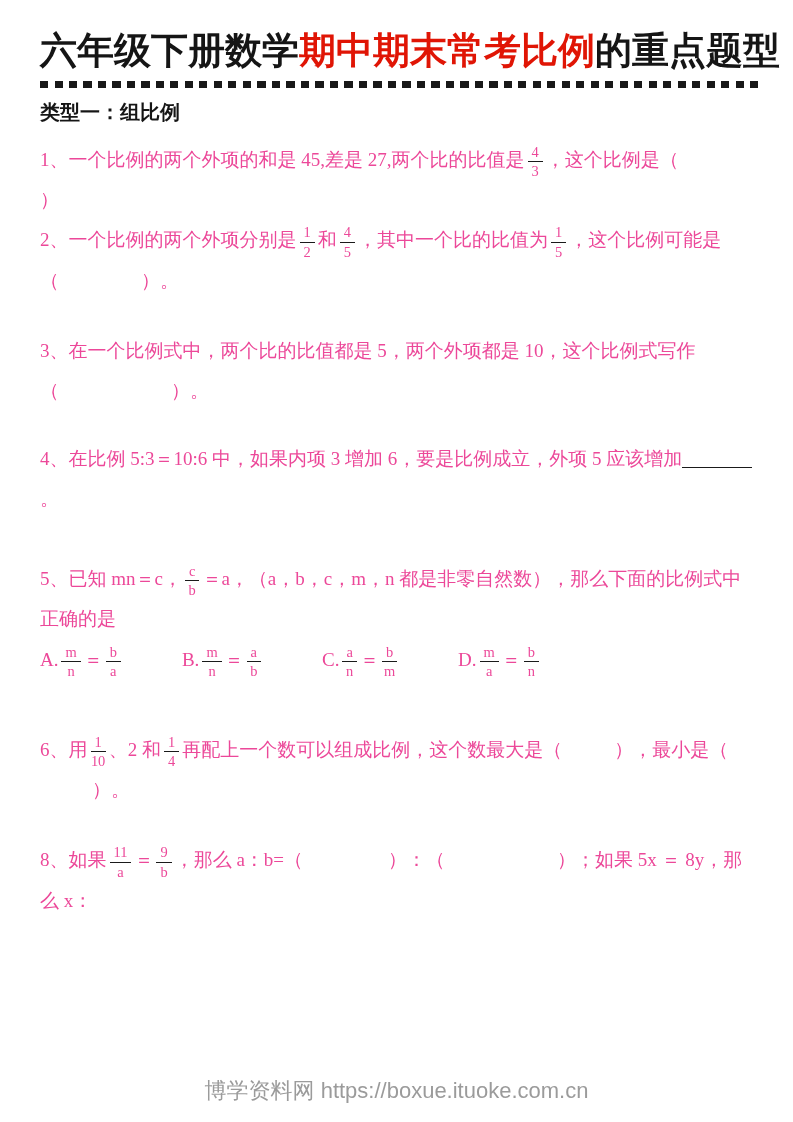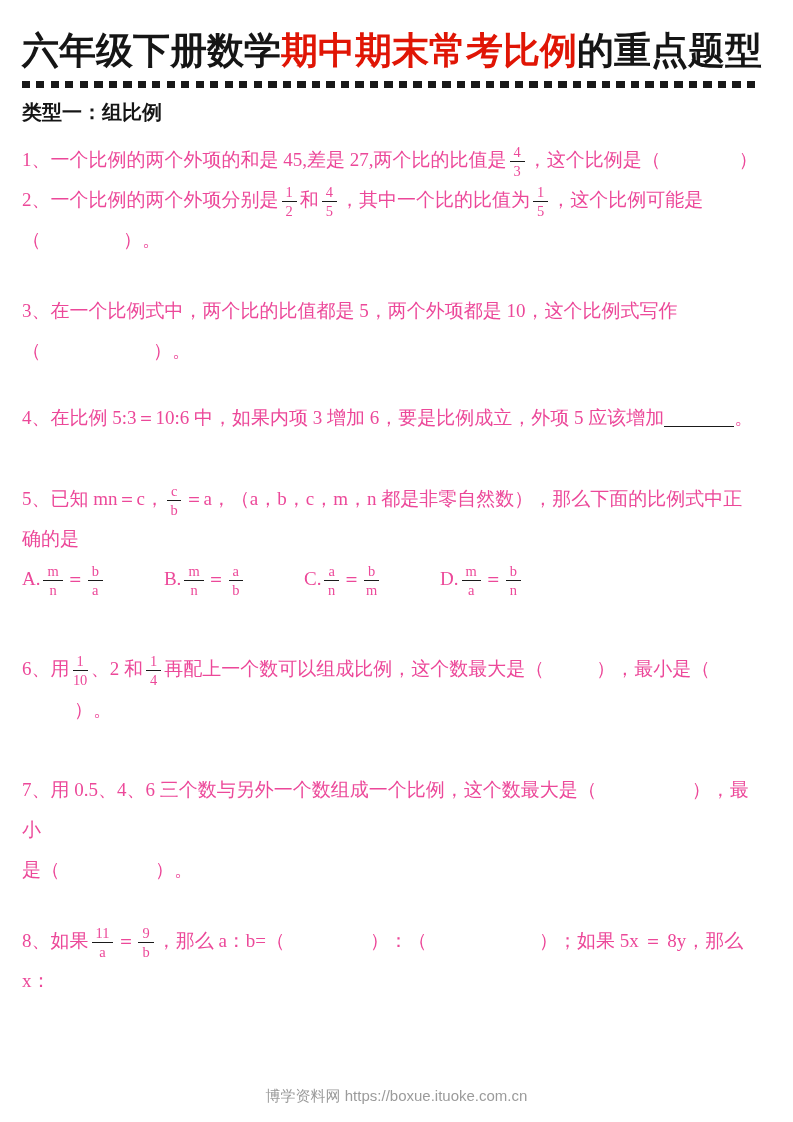--- a/index.html
+++ b/index.html
@@ -1,37 +1,37 @@
 <!DOCTYPE html>
 <html style="--accent-red: #e01505; --footer-gray: #9b9b9b;"><head>
 <meta charset="utf-8">
 <style>
   html,body{margin:0;padding:0;background:#ffffff;}
   body{width:793px;height:1122px;overflow:hidden;color:#1a1a1a;
        font-family:"Liberation Serif",serif;}
   .page{position:relative;box-sizing:border-box;width:793px;height:1122px;
-        padding:26px 34px 0 22px;background:#fff;}
+        padding:26px 34px 0 40px;background:#fff;}
   .title{margin:0;text-align:center;white-space:nowrap;
          font-family:"Liberation Sans",sans-serif;font-weight:bold;
          font-size:37px;line-height:1.35;letter-spacing:0px;color:#151515;}
   .title .red{color:var(--accent-red,#e01505);}
   .dotted{margin-top:5px;height:7px;
           background:repeating-linear-gradient(90deg,#181818 0 8px,transparent 8px 14.5px);}
   .section{margin-top:11px;font-family:Liberation Serif, serif;
            font-weight:bold;font-size:20px;color:#151515;}
   .q{font-size:19px;line-height:2.12;margin:0;color:#ec4899;}
   .frac{display:inline-flex;flex-direction:column;align-items:center;
         vertical-align:middle;margin:0 3px;font-size:0.76em;line-height:1.12;}
   .fnum{border-bottom:1.6px solid #1a1a1a;padding:0 4px 1px;}
   .fden{padding-top:1px;}
   .gap{display:inline-block;height:1px;}
   .blank{display:inline-block;border-bottom:1.6px solid #1a1a1a;
          height:0.95em;vertical-align:-3px;}
   .footer{position:absolute;left:0;right:0;bottom:16px;text-align:center;
-          font-family:"Liberation Sans",sans-serif;font-size:15px;
+          font-family:"Liberation Sans",sans-serif;font-size:22px;
           color:var(--footer-gray,#9b9b9b);}
 </style>
 </head>
 <body>
 
 <div class="page">
 
   <h1 class="title"><span>六年级下册数学</span><span class="red">期中期末常考比例</span><span>的重点题型</span></h1>
 
   <div class="dotted"></div>
@@ -82,21 +82,20 @@
         <span class="fnum">b</span>
         <span class="fden">n</span>
       </span></div>
   <div class="q" style="margin-top:50px"><span>6、用</span><span class="frac">
         <span class="fnum">1</span>
         <span class="fden">10</span>
       </span><span>、2 和</span><span class="frac">
         <span class="fnum">1</span>
         <span class="fden">4</span>
       </span><span>再配上一个数可以组成比例，这个数最大是（</span><span class="gap" style="width: 52px;"></span><span>），最小是（</span><span class="gap" style="width: 52px;"></span><span>）。</span></div>
-  <div class="q" style="margin-top:40px"><span>7、用 0.5、4、6 三个数与另外一个数组成一个比例，这个数最大是（</span><span class="gap" style="width: 95px;"></span><span>），最小</span><br><span>是（</span><span class="gap" style="width: 95px;"></span><span>）。</span></div>
   <div class="q" style="margin-top:30px"><span>8、如果</span><span class="frac">
         <span class="fnum">11</span>
         <span class="fden">a</span>
       </span><span>＝</span><span class="frac">
         <span class="fnum">9</span>
         <span class="fden">b</span>
       </span><span>，那么 a：b=（</span><span class="gap" style="width: 85px;"></span><span>）：（</span><span class="gap" style="width: 112px;"></span><span>）；如果 5x ＝ 8y，那么 x：</span><br></div>
 
   <div class="footer">博学资料网 https://boxue.ituoke.com.cn</div>
 </div>

